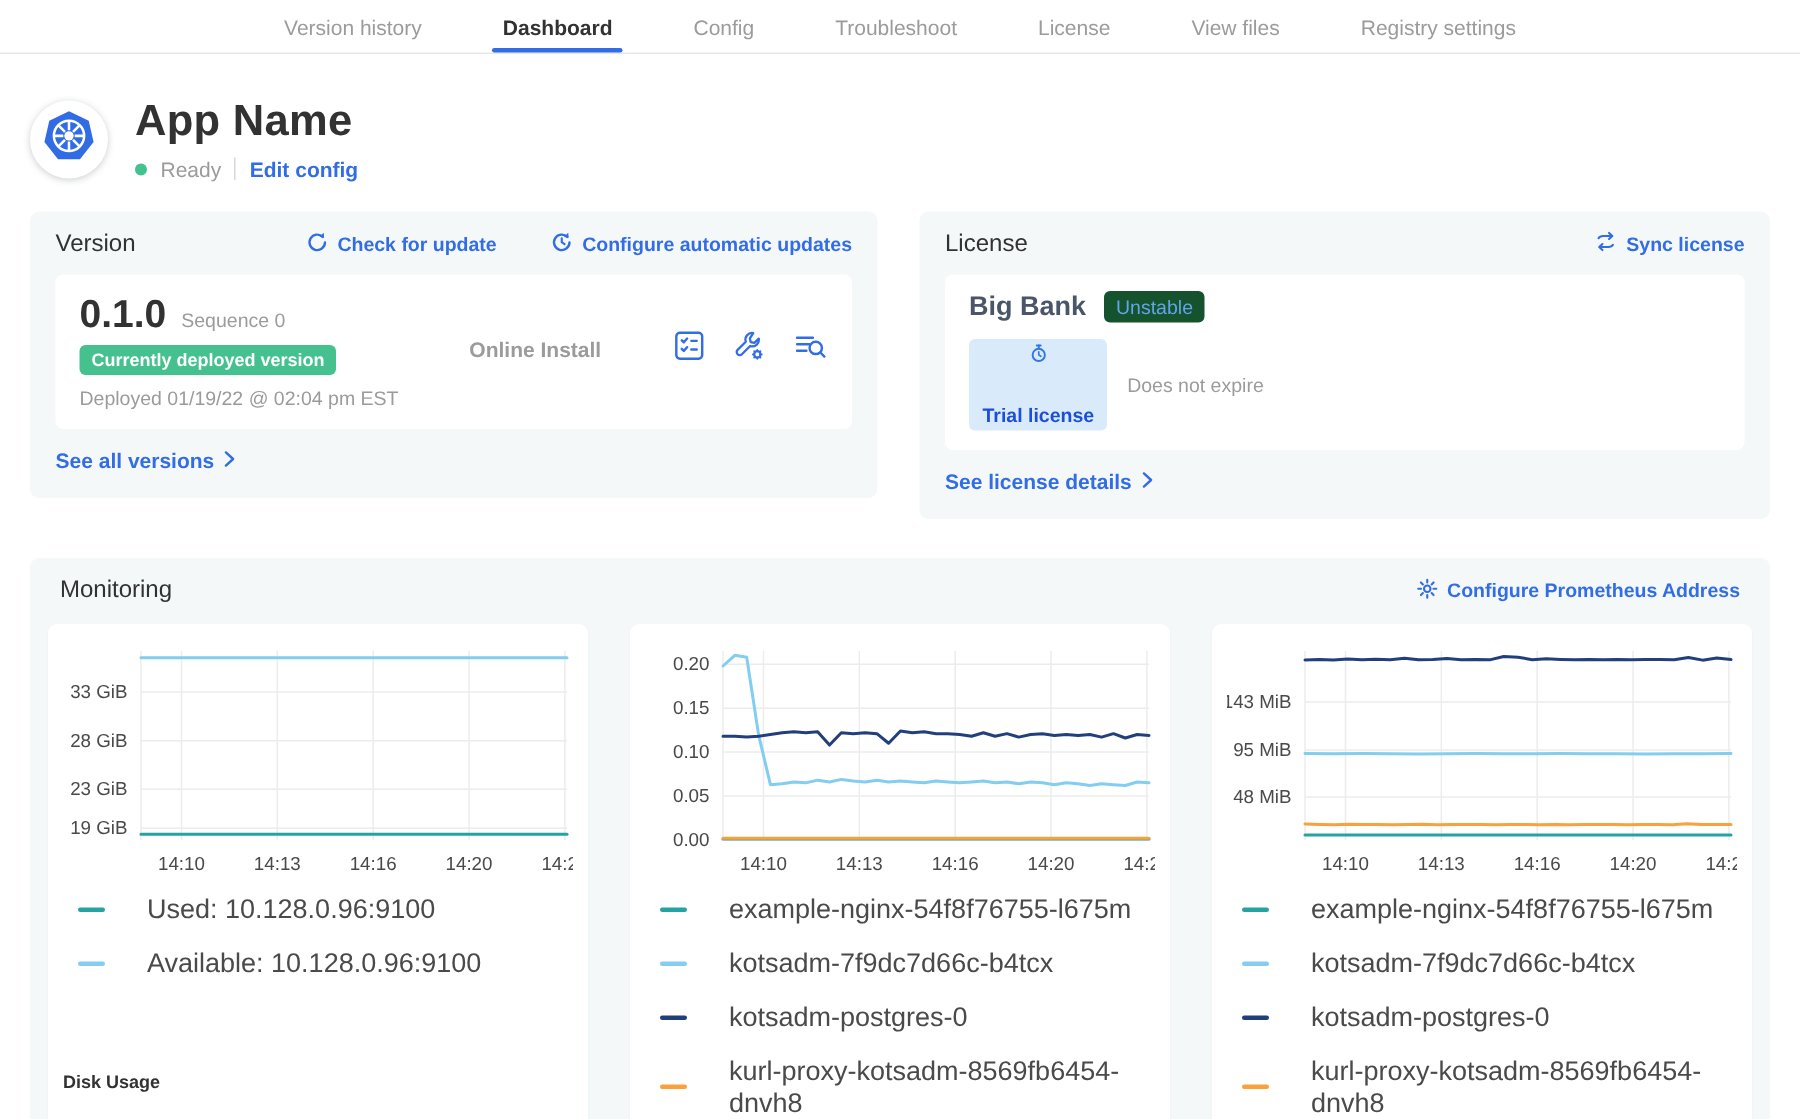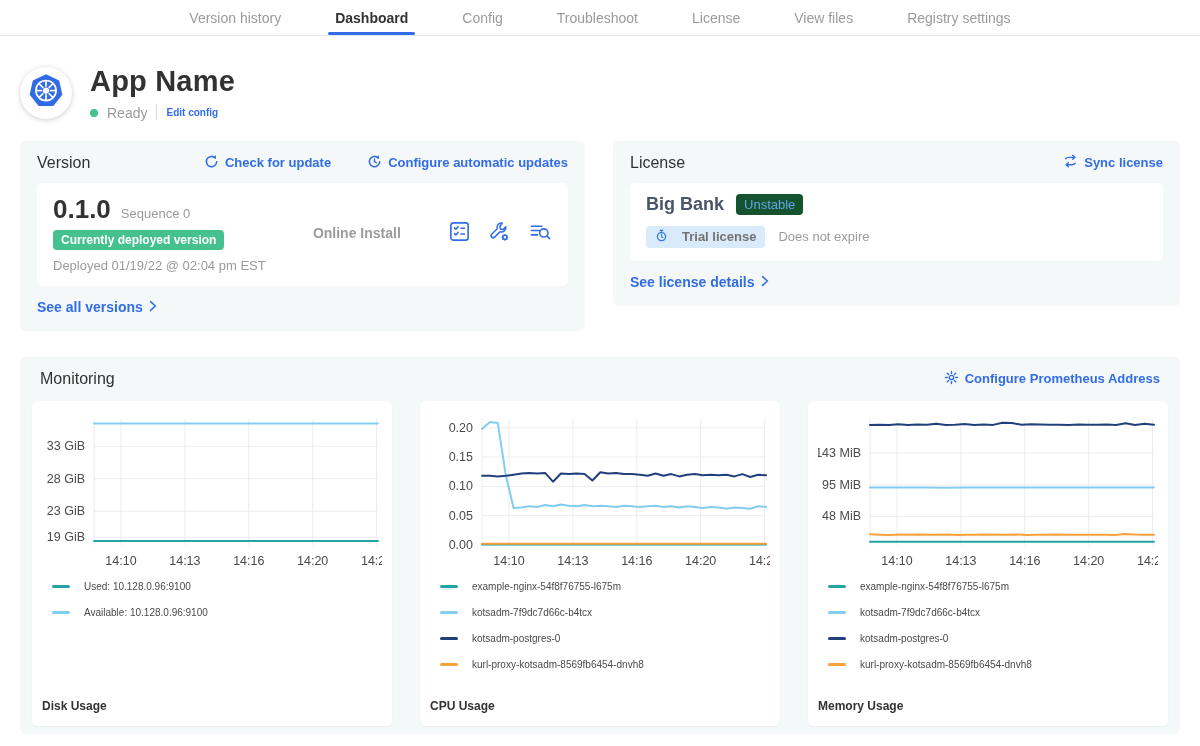--- a/index.html
+++ b/index.html
@@ -43,30 +43,30 @@
   .badge-green { display:inline-block; background:#44c18f; color:#fff; font-size:12px; font-weight:700; padding:3px 8px; border-radius:4px; margin-top:5px; }
   .v-deployed { font-size:13px; color:#9b9b9b; margin-top:8px; }
   .v-mid { flex:1; text-align:center; color:#9b9b9b; font-weight:700; font-size:14px; }
   .v-icons { display:flex; gap:17px; align-items:center; }
   .see-link { margin-top:13px; font-size:14px; }
   
   .l-row1 { display:flex; align-items:center; gap:12px; }
   .l-name { font-size:18px; font-weight:700; color:#4a5568; }
   .badge-light { background:#14532d; color:#65a3e8; font-size:13px; padding:3px 8px; border-radius:4px; }
   .l-row2 { display:flex; align-items:center; gap:13px; margin-top:11px; }
-  .badge-trial { background:#d9eafb; color:#737373; font-weight:700; font-size:13px; padding:3px 9px; border-radius:4px; display:inline-flex; align-items:center; gap:14px; }
+  .badge-trial { background:#d9eafb; color:#1d4ed8; font-weight:700; font-size:13px; padding:3px 9px; border-radius:4px; display:inline-flex; align-items:center; gap:24px;flex-direction:column; }
   .l-expiry { color:#9b9b9b; font-size:13px; }
   
   .panel-monitoring { margin-top:26px; padding:13px 12px 8px; }
   .panel-monitoring .panel-head { padding:0 8px; }
   .charts-row { display:flex; gap:28px; margin-top:13px; }
   .chart-card { background:#fff; border-radius:6px; width:360px; flex:none; padding:10px 10px 13px; box-shadow:0 1px 2px rgba(0,0,0,.04); }
   .chart-svg { display:block; }
   .legend { padding:8px 10px 0 10px; min-height:118px; }
-  .legend-item { display:flex; align-items:center; gap:14px; margin-bottom:15px; font-size:10px; color:#4a4a4a; }
+  .legend-item { display:flex; align-items:center; gap:28px; margin-bottom:15px; font-size:18px; color:#4a4a4a; }
   .legend-dash { width:18px; height:3px; border-radius:2px; flex:none; }
   .chart-title { text-align:left; font-weight:700; font-size:12px; margin-top:8px; }
 </style>
 </head>
 <body>
 
 <div class="nav">
   <div class="nav-tab">Version history</div>
   <div class="nav-tab active">Dashboard</div>
   <div class="nav-tab">Config</div>
@@ -97,21 +97,21 @@
           </g>
         </svg>
       </span>
     </div>
     <div>
       <div class="app-title">App Name</div>
       <div class="app-status-row">
         <span class="dot"></span>
         <span class="status-text">Ready</span>
         <span class="vdiv"></span>
-        <span class="link" style="font-size:10px">Edit config</span>
+        <span class="link" style="font-size:14px">Edit config</span>
       </div>
     </div>
   </div>
 
   <div class="cards-row">
 
     <div class="panel panel-version">
       <div class="panel-head">
         <span class="panel-title">Version</span>
         <span class="panel-actions">

